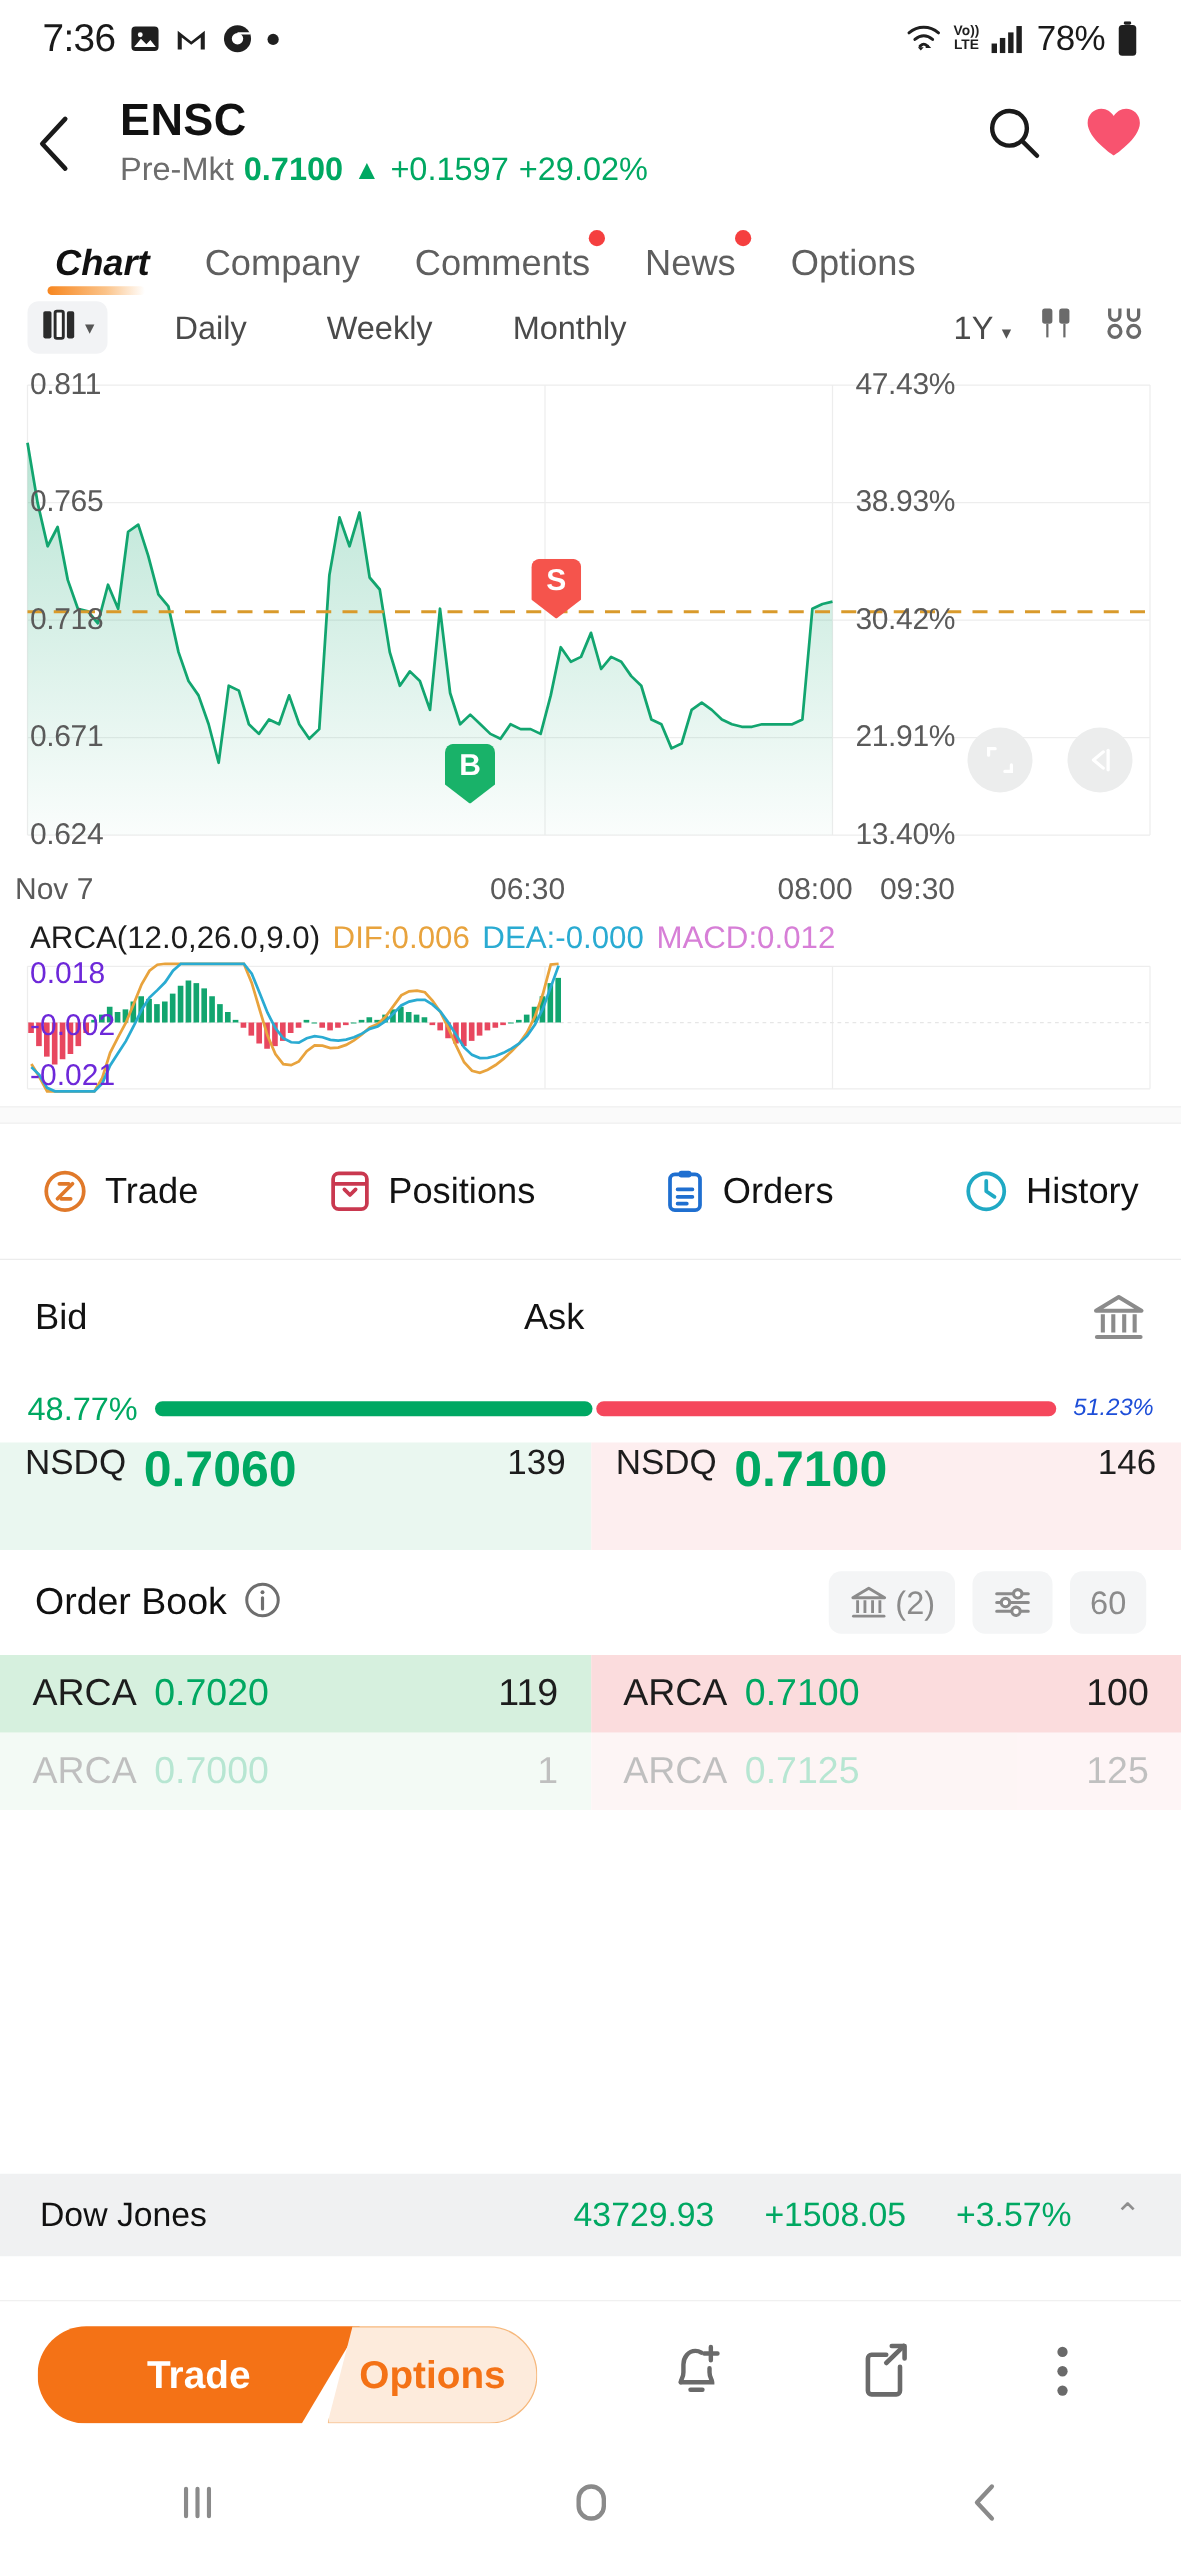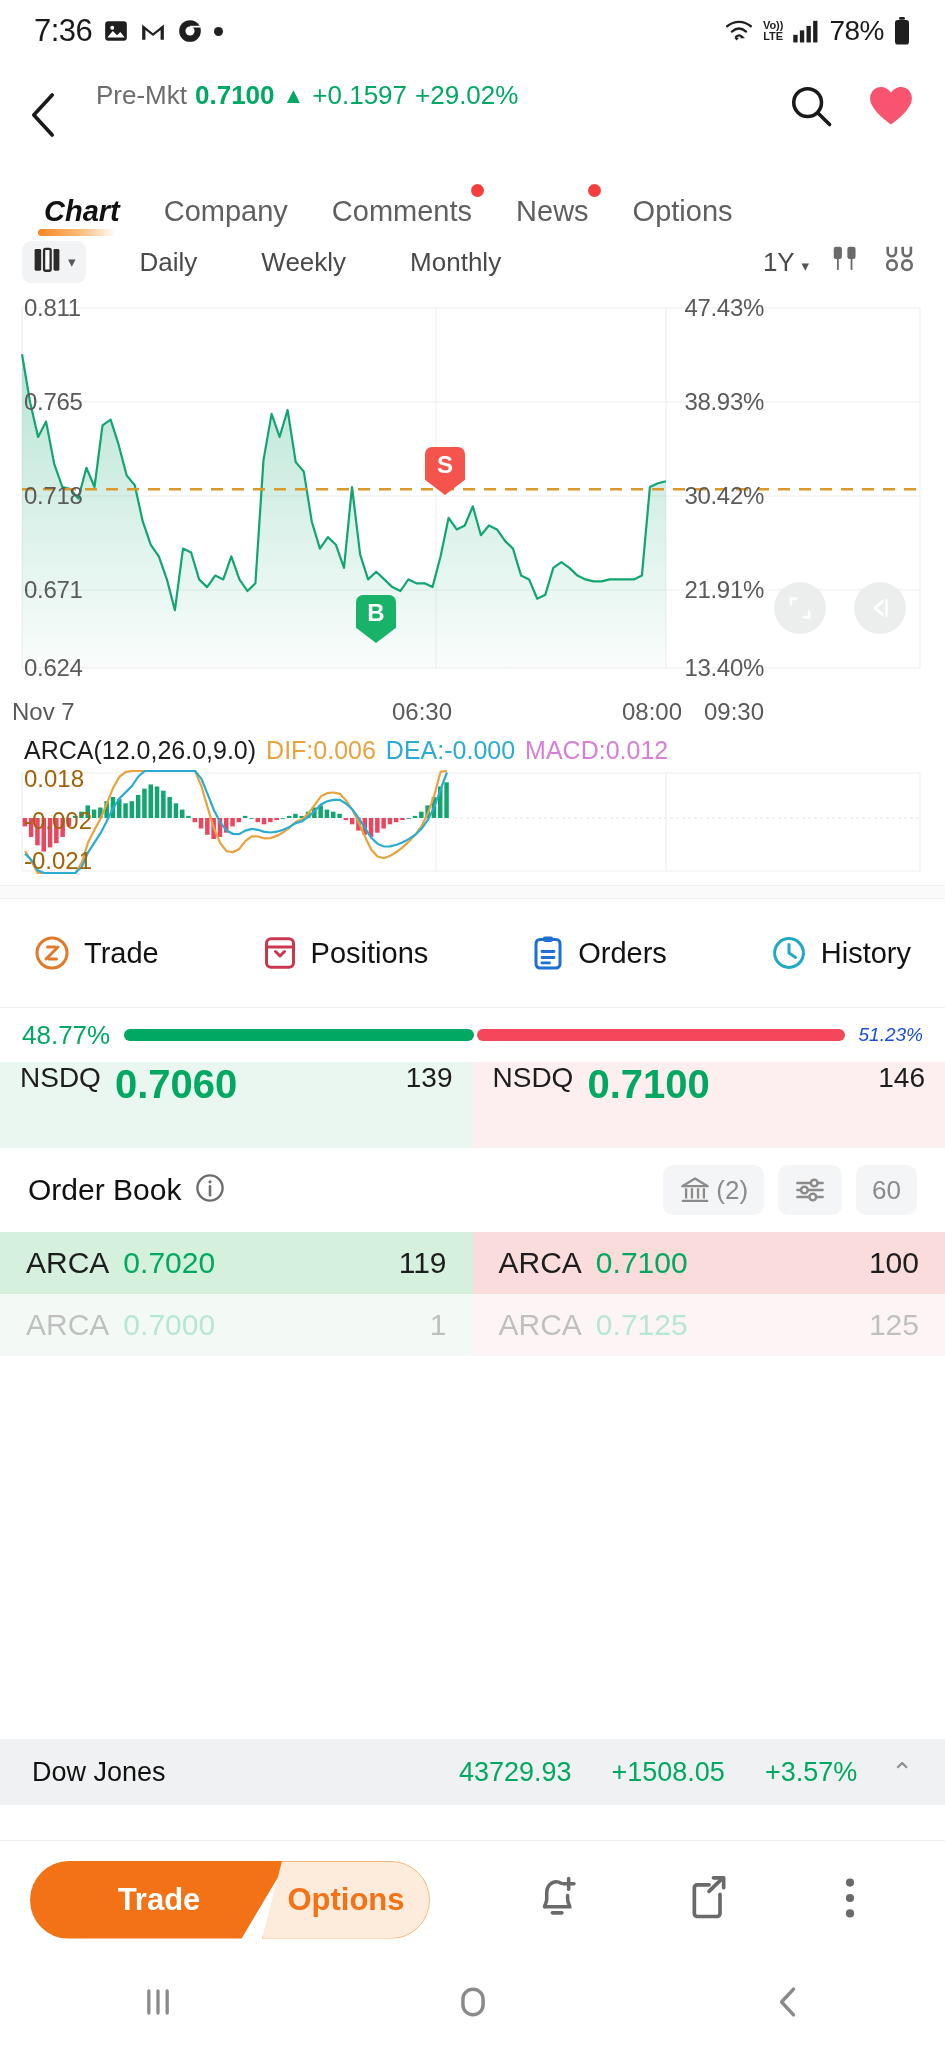--- a/index.html
+++ b/index.html
@@ -94,21 +94,21 @@
     background: #eceded; display: flex; align-items: center; justify-content: center;
   }
 
   
   .macdhead { padding: 6px 24px 2px 24px; font-size: 25px; display: flex; gap: 10px; align-items: baseline; flex-wrap: nowrap;}
   .macd-name { color: #1c1c1c; }
   .macd-dif { color: #e8a33d; }
   .macd-dea { color: #2aabd2; }
   .macd-val { color: #d77fd7; }
   .macdwrap { position: relative; width: 945px; height: 118px; }
-  .macdlab { position: absolute; left: 24px; font-size: 24px; color: #a16207; }
+  .macdlab { position: absolute; left: 24px; font-size: 24px; color: #6d28d9; }
 
   .divider { height: 1px; background: #ececec; }
   .thickgap { height: 14px; background: #fafafa; border-top: 1px solid #efefef; border-bottom: 1px solid #efefef;}
 
   
   .actionrow {
     display: flex; align-items: center; height: 108px;
     padding: 0 34px; justify-content: space-between;
   }
   .action { display: flex; align-items: center; gap: 14px; font-size: 29px; color: #121212; }
@@ -257,20 +257,21 @@
     </div>
   </div>
 
   <div class="header">
     <div class="back-btn">
       <svg width="34" height="46" viewBox="0 0 20 30">
           <path d="M16 2L4 15l12 13" stroke="#1a1a1a" stroke-width="2.4" fill="none" stroke-linecap="round" stroke-linejoin="round"></path>
         </svg>
     </div>
     <div class="hdr-mid">
+      <div class="ticker">ENSC</div>
       <div class="quoteline">
         <span class="q-label">Pre-Mkt</span>
         <span class="q-price">0.7100</span>
         <span class="q-arrow">▲</span>
         <span class="q-chg">+0.1597</span>
         <span class="q-chg">+29.02%</span>
       </div>
     </div>
     <div class="hdr-right">
       <span>
@@ -538,20 +539,31 @@
       <svg width="36" height="36" viewBox="0 0 24 24">
           <circle cx="12" cy="12" r="9.6" stroke="#20a9c4" stroke-width="2" fill="none"></circle>
           <path d="M12 6.4V12l4.4 3" stroke="#20a9c4" stroke-width="2" fill="none" stroke-linecap="round" stroke-linejoin="round"></path>
         </svg>
       <span>History</span>
     </div>
   </div>
 
   <div class="divider"></div>
 
+  <div class="bidaskhead">
+    <span class="ba-bid">Bid</span>
+    <span class="ba-ask">Ask</span>
+    <span class="ba-bank">
+      <svg width="44" height="40" viewBox="0 0 24 22">
+        <path d="M12 2L22 8H2z" stroke="#8b8b8b" stroke-width="1.8" fill="none" stroke-linejoin="round"></path>
+        <path d="M5 9.6v8M9.6 9.6v8M14.4 9.6v8M19 9.6v8" stroke="#8b8b8b" stroke-width="1.8"></path>
+        <path d="M2.4 19.6h19.2" stroke="#8b8b8b" stroke-width="1.8" stroke-linecap="round"></path>
+      </svg>
+    </span>
+  </div>
 
   <div class="ratiorow">
     <span class="ratio-l">48.77%</span>
     <span class="bar">
       <span class="g" id="ratioG" style="flex: 48.77 1 0%;"></span>
       <span class="r" id="ratioR" style="flex: 51.23 1 0%;"></span>
     </span>
     <span class="ratio-r">51.23%</span>
   </div>
 

